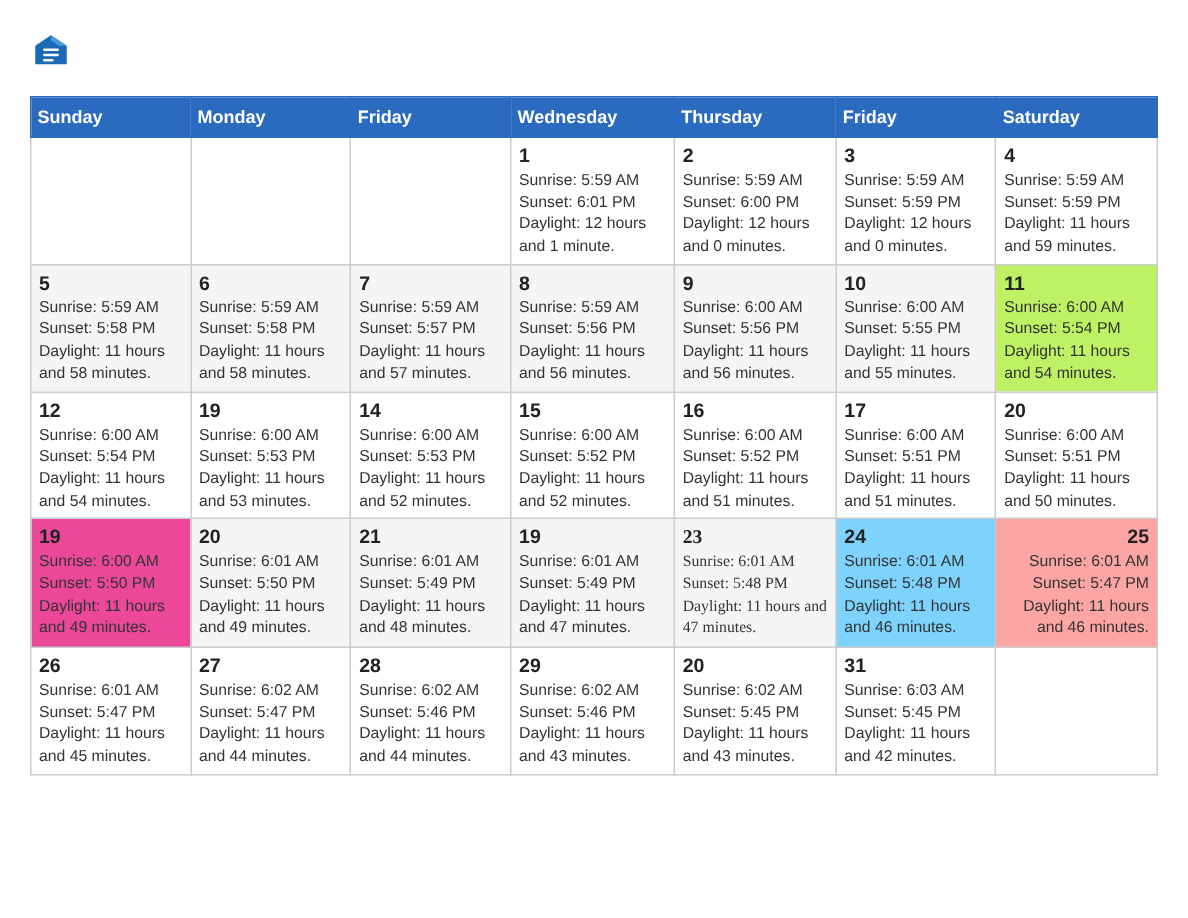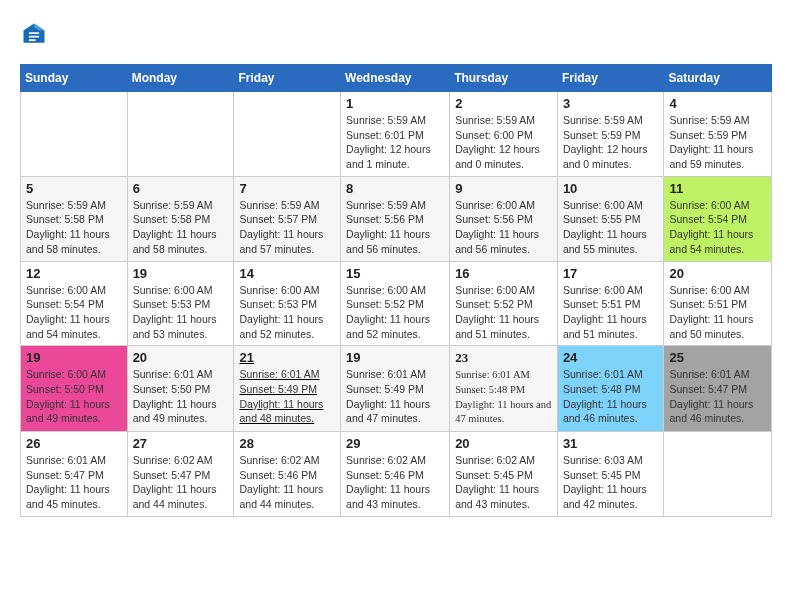--- a/index.html
+++ b/index.html
@@ -208,37 +208,37 @@
         </tr>
         <tr>
           <td style="background: #ec4899;">
           <span class="day-num">19</span>
           <span class="day-info">Sunrise: 6:00 AM<br>Sunset: 5:50 PM<br>Daylight: 11 hours and 49 minutes.</span>
         </td>
           <td style="background: rgb(245, 245, 245);">
           <span class="day-num">20</span>
           <span class="day-info">Sunrise: 6:01 AM<br>Sunset: 5:50 PM<br>Daylight: 11 hours and 49 minutes.</span>
         </td>
-          <td style="background: rgb(245, 245, 245); text-decoration: underline;">
+          <td style="background: rgb(245, 245, 245);">
           <span class="day-num">21</span>
           <span class="day-info">Sunrise: 6:01 AM<br>Sunset: 5:49 PM<br>Daylight: 11 hours and 48 minutes.</span>
         </td>
           <td style="background: rgb(245, 245, 245);">
           <span class="day-num">19</span>
           <span class="day-info">Sunrise: 6:01 AM<br>Sunset: 5:49 PM<br>Daylight: 11 hours and 47 minutes.</span>
         </td>
           <td style="background: rgb(245, 245, 245); font-family: Liberation Serif, serif;">
           <span class="day-num">23</span>
           <span class="day-info">Sunrise: 6:01 AM<br>Sunset: 5:48 PM<br>Daylight: 11 hours and 47 minutes.</span>
         </td>
           <td style="background: #7dd3fc;">
           <span class="day-num">24</span>
           <span class="day-info">Sunrise: 6:01 AM<br>Sunset: 5:48 PM<br>Daylight: 11 hours and 46 minutes.</span>
         </td>
-          <td style="background: #a3a3a3;">
+          <td style="background: #fca5a5; text-align: right;">
           <span class="day-num">25</span>
           <span class="day-info">Sunrise: 6:01 AM<br>Sunset: 5:47 PM<br>Daylight: 11 hours and 46 minutes.</span>
         </td>
         </tr>
         <tr>
           <td>
           <span class="day-num">26</span>
           <span class="day-info">Sunrise: 6:01 AM<br>Sunset: 5:47 PM<br>Daylight: 11 hours and 45 minutes.</span>
         </td>
           <td>

